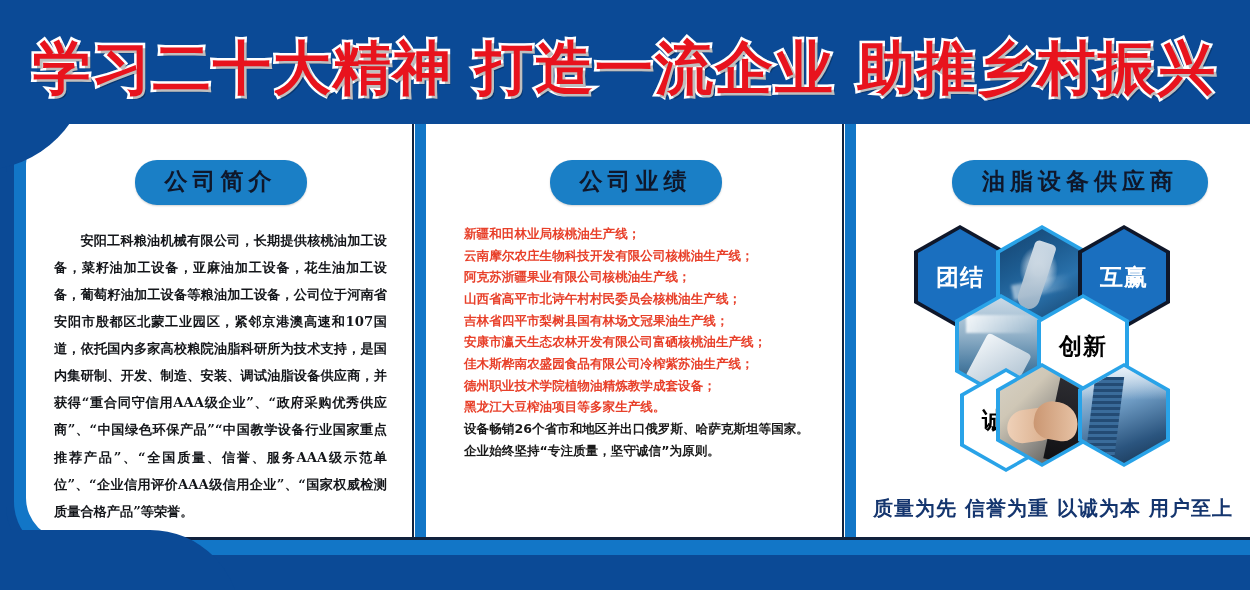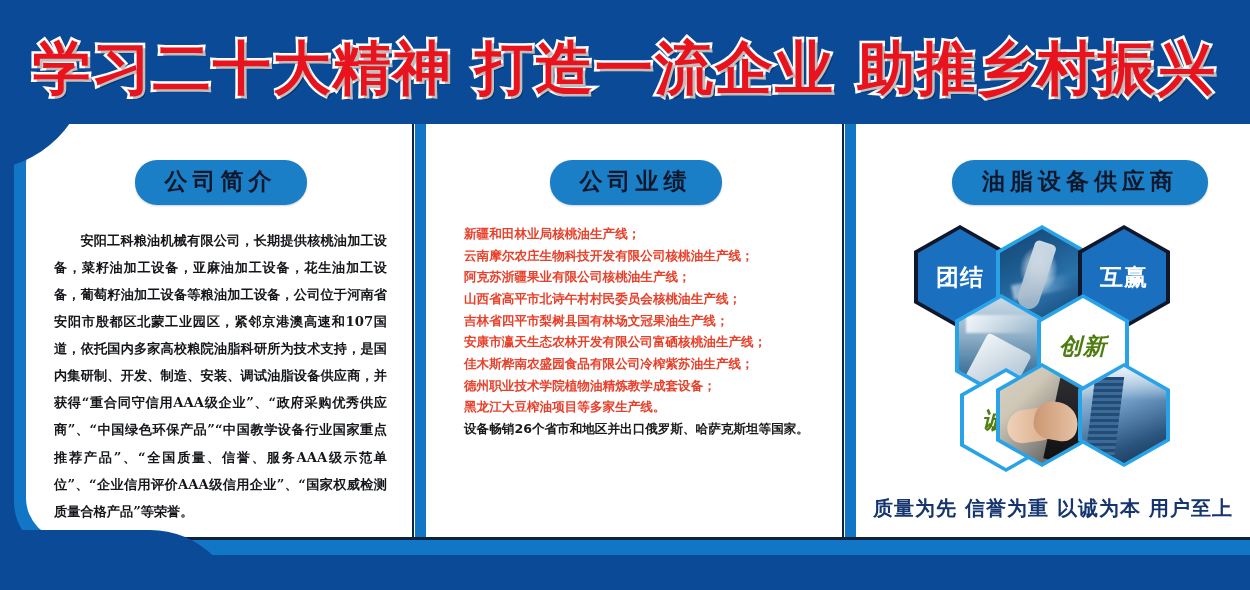--- a/index.html
+++ b/index.html
@@ -135,21 +135,21 @@
     position:absolute;left:4px;top:4px;width:84px;height:96px;
     clip-path:polygon(50% 0%,100% 25%,100% 75%,50% 100%,0% 75%,0% 25%);
     display:flex;align-items:center;justify-content:center;
     font-size:23px;font-weight:bold;letter-spacing:1px;
   }
   .hex-label{position:relative;z-index:2;}
 
   .hex.solid{background:#0f172a;}
   .hex.solid .inner{background:#1a6fbf;color:#ffffff;}
   .hex.outline{background:#29a3e8;}
-  .hex.outline .inner{background:#ffffff;color:#4d7c0f;font-style:italic;}
+  .hex.outline .inner{background:#ffffff;color:#000000;}
   .hex.photo{background:#29a3e8;}
   .hex.photo .inner{color:transparent;}
 
   .ph-ship{background:
      radial-gradient(ellipse at 46% 42%, #e9eef4 0 8%, rgba(233,238,244,0) 30%),
      linear-gradient(150deg,#15436f 0%,#1d5c91 35%,#2a72ac 60%,#123a61 100%);}
   .ph-ship .deck{position:absolute;left:30%;top:12%;width:26%;height:72%;
      background:linear-gradient(160deg,#dde6ee,#9fb4c6);
      transform:rotate(18deg);border-radius:6px 6px 14px 14px;opacity:.92;}
   .ph-ship .wake{position:absolute;left:14%;top:52%;width:72%;height:16%;
@@ -225,20 +225,21 @@
           <div class="mid-line red">新疆和田林业局核桃油生产线；</div>
           <div class="mid-line red">云南摩尔农庄生物科技开发有限公司核桃油生产线；</div>
           <div class="mid-line red">阿克苏浙疆果业有限公司核桃油生产线；</div>
           <div class="mid-line red">山西省高平市北诗午村村民委员会核桃油生产线；</div>
           <div class="mid-line red">吉林省四平市梨树县国有林场文冠果油生产线；</div>
           <div class="mid-line red">安康市瀛天生态农林开发有限公司富硒核桃油生产线；</div>
           <div class="mid-line red">佳木斯桦南农盛园食品有限公司冷榨紫苏油生产线；</div>
           <div class="mid-line red">德州职业技术学院植物油精炼教学成套设备；</div>
           <div class="mid-line red">黑龙江大豆榨油项目等多家生产线。</div>
           <div class="mid-line">设备畅销26个省市和地区并出口俄罗斯、哈萨克斯坦等国家。</div>
+          <div class="mid-line">企业始终坚持“专注质量，坚守诚信”为原则。</div>
         </div>
       </div>
 
       <div class="panel panel-right">
         <div class="pill-wrap">
           <div class="pill">油脂设备供应商</div>
         </div>
 
         <div class="hexwrap">
 

